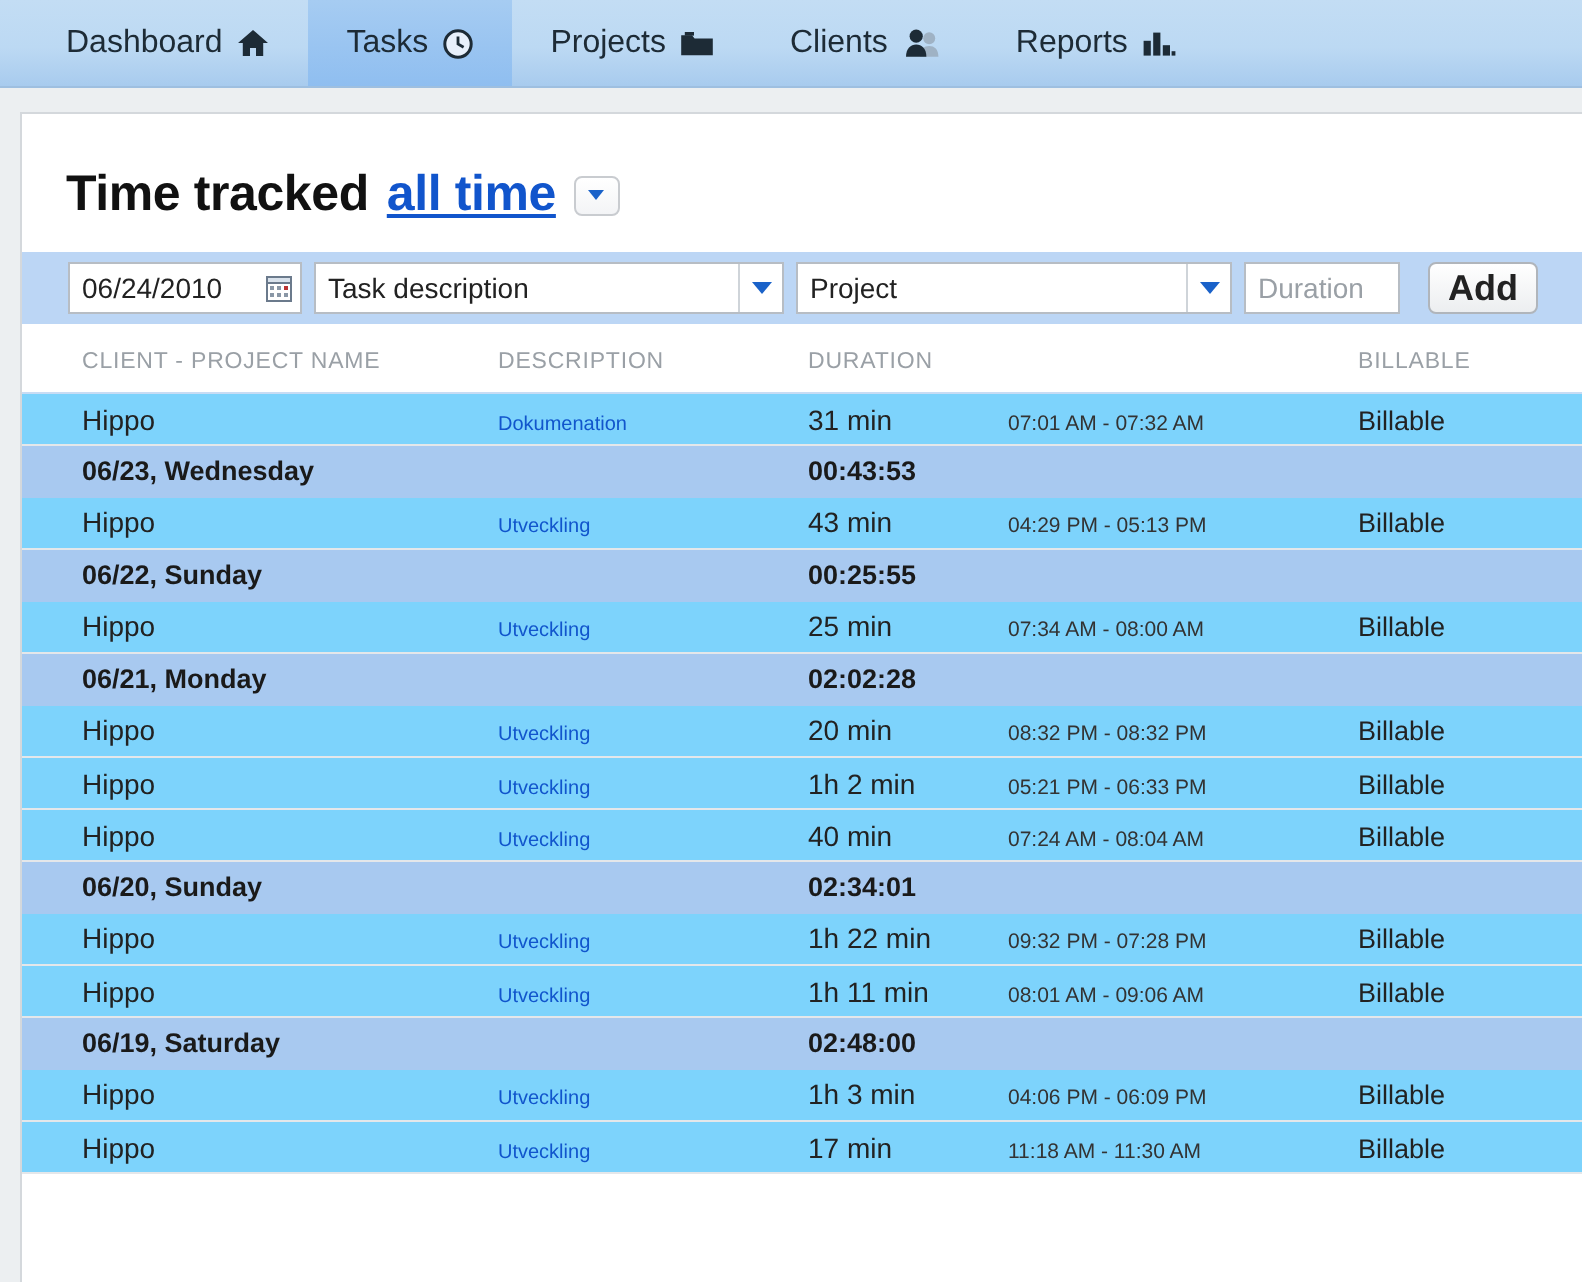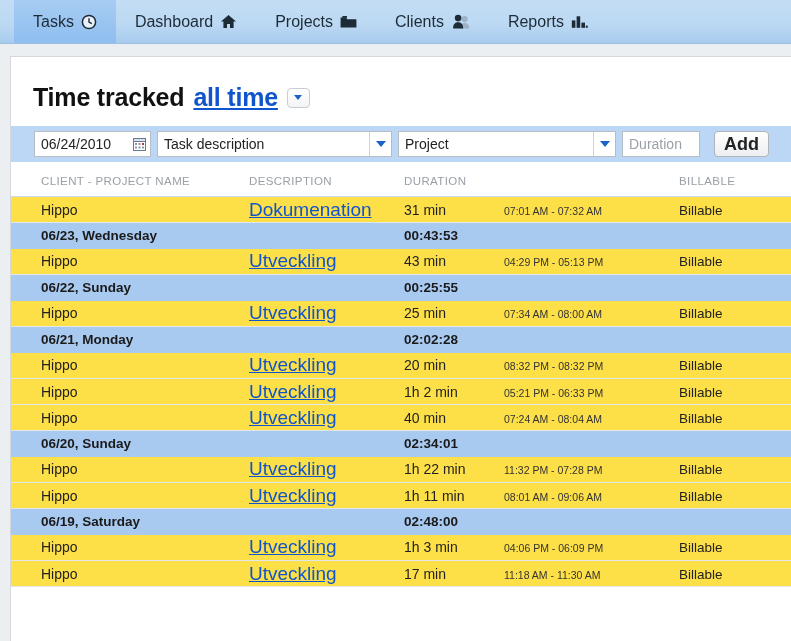--- a/index.html
+++ b/index.html
@@ -163,58 +163,57 @@
     background: #a8c9f0;
     font-size: 13.5px;
     font-weight: bold;
     color: #1a1a1a;
     height: 26px;
     padding: 0;
   }
   .day-row .c-client { padding-left: 30px !important; }
 
   .task-row td {
-    background: #fde047;
+    background: #7dd3fc;
     height: 26px;
     padding: 0;
     font-size: 14px;
     color: #222;
     border-bottom: 1px solid #e4e7ea;
   }
   .task-row .c-client { padding-left: 30px !important; }
   .task-link {
     color: #1155cc;
-    text-decoration: underline;
-    cursor: pointer;
-    font-size: 19px;
+    cursor: pointer;
+    font-size: 10px;
   }
   .time-range {
     font-size: 10.5px;
     color: #333;
   }
   .billable-txt { font-size: 13.5px; color: #222; }
 </style>
 </head>
 <body>
 
 <div class="navbar">
+    <div class="nav-tab">
+      <span class="nav-label">Dashboard</span>
+      <span class="nav-ico">
+        <svg width="17" height="15" viewBox="0 0 17 15">
+          <path d="M8.5 1 L16 7.5 L13.6 7.5 L13.6 14 L10 14 L10 10 L7 10 L7 14 L3.4 14 L3.4 7.5 L1 7.5 Z" fill="#1d2b36"></path>
+        </svg>
+      </span>
+    </div>
     <div class="nav-tab active">
       <span class="nav-label">Tasks</span>
       <span class="nav-ico">
         <svg width="16" height="16" viewBox="0 0 16 16">
           <circle cx="8" cy="8" r="6.6" fill="#e8f0fb" stroke="#1d2b36" stroke-width="1.5"></circle>
           <path d="M8 4.2 L8 8 L10.8 9.6" stroke="#1d2b36" stroke-width="1.4" fill="none"></path>
-        </svg>
-      </span>
-    </div>
-    <div class="nav-tab">
-      <span class="nav-label">Dashboard</span>
-      <span class="nav-ico">
-        <svg width="17" height="15" viewBox="0 0 17 15">
-          <path d="M8.5 1 L16 7.5 L13.6 7.5 L13.6 14 L10 14 L10 10 L7 10 L7 14 L3.4 14 L3.4 7.5 L1 7.5 Z" fill="#1d2b36"></path>
         </svg>
       </span>
     </div>
     <div class="nav-tab">
       <span class="nav-label">Projects</span>
       <span class="nav-ico">
         <svg width="17" height="14" viewBox="0 0 17 14">
           <path d="M0.6 2.6 L6 2.6 L7.3 4.2 L16.4 4.2 L16.4 12.6 L0.6 12.6 Z" fill="#1d2b36"></path>
           <rect x="2.4" y="1" width="4.6" height="1.8" fill="#1d2b36"></rect>
         </svg>
@@ -371,21 +370,21 @@
           <td class="c-client">06/20, Sunday</td>
           <td class="c-desc"></td>
           <td class="c-dur">02:34:01</td>
           <td class="c-time"></td>
           <td class="c-bill"></td>
         </tr>
         <tr class="task-row">
           <td class="c-client">Hippo</td>
           <td class="c-desc"><span class="task-link">Utveckling</span></td>
           <td class="c-dur">1h 22 min</td>
-          <td class="c-time"><span class="time-range">11:32 PM - 07:28 PM</span></td>
+          <td class="c-time"><span class="time-range">09:32 PM - 07:28 PM</span></td>
           <td class="c-bill"><span class="billable-txt">Billable</span></td>
         </tr>
         <tr class="task-row">
           <td class="c-client">Hippo</td>
           <td class="c-desc"><span class="task-link">Utveckling</span></td>
           <td class="c-dur">1h 11 min</td>
           <td class="c-time"><span class="time-range">08:01 AM - 09:06 AM</span></td>
           <td class="c-bill"><span class="billable-txt">Billable</span></td>
         </tr>
         <tr class="day-row">

